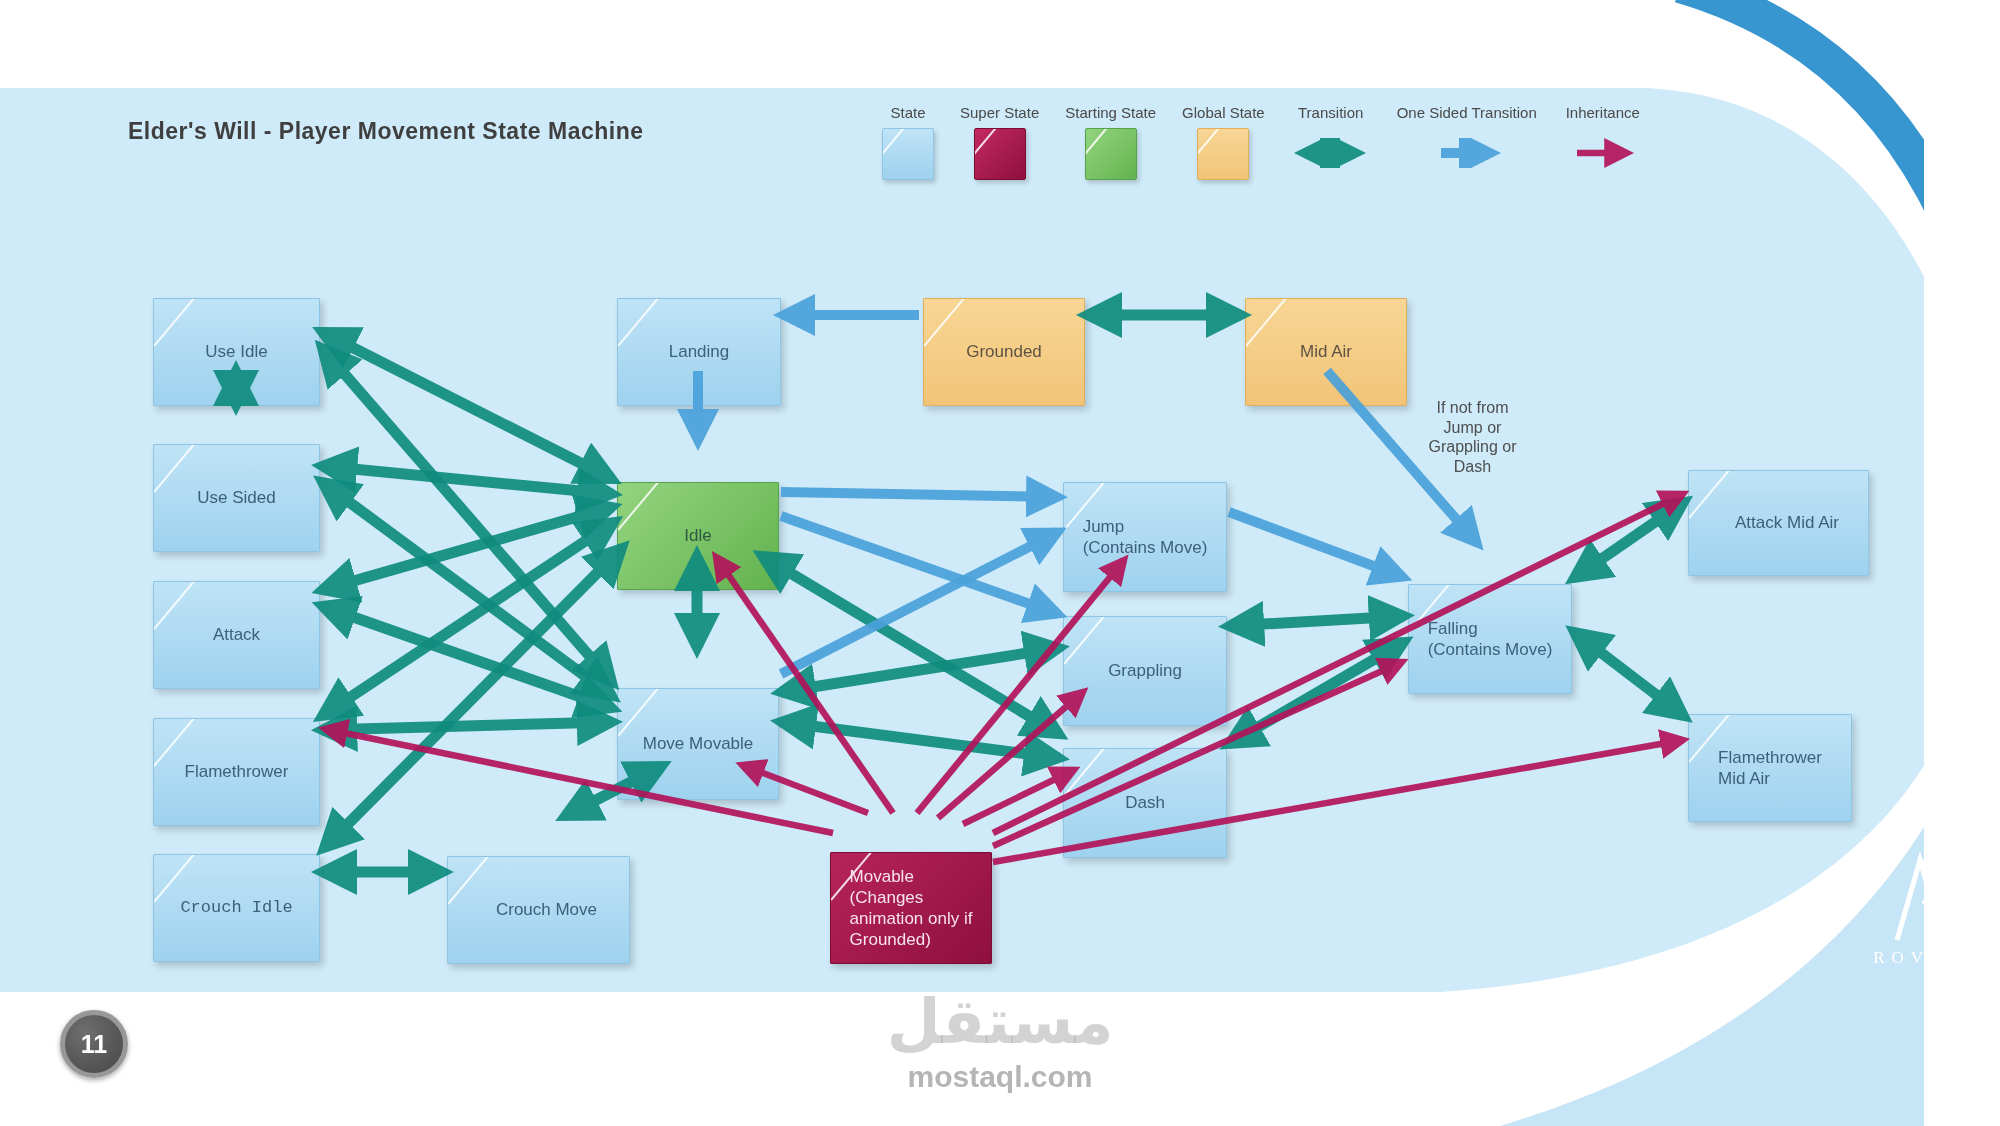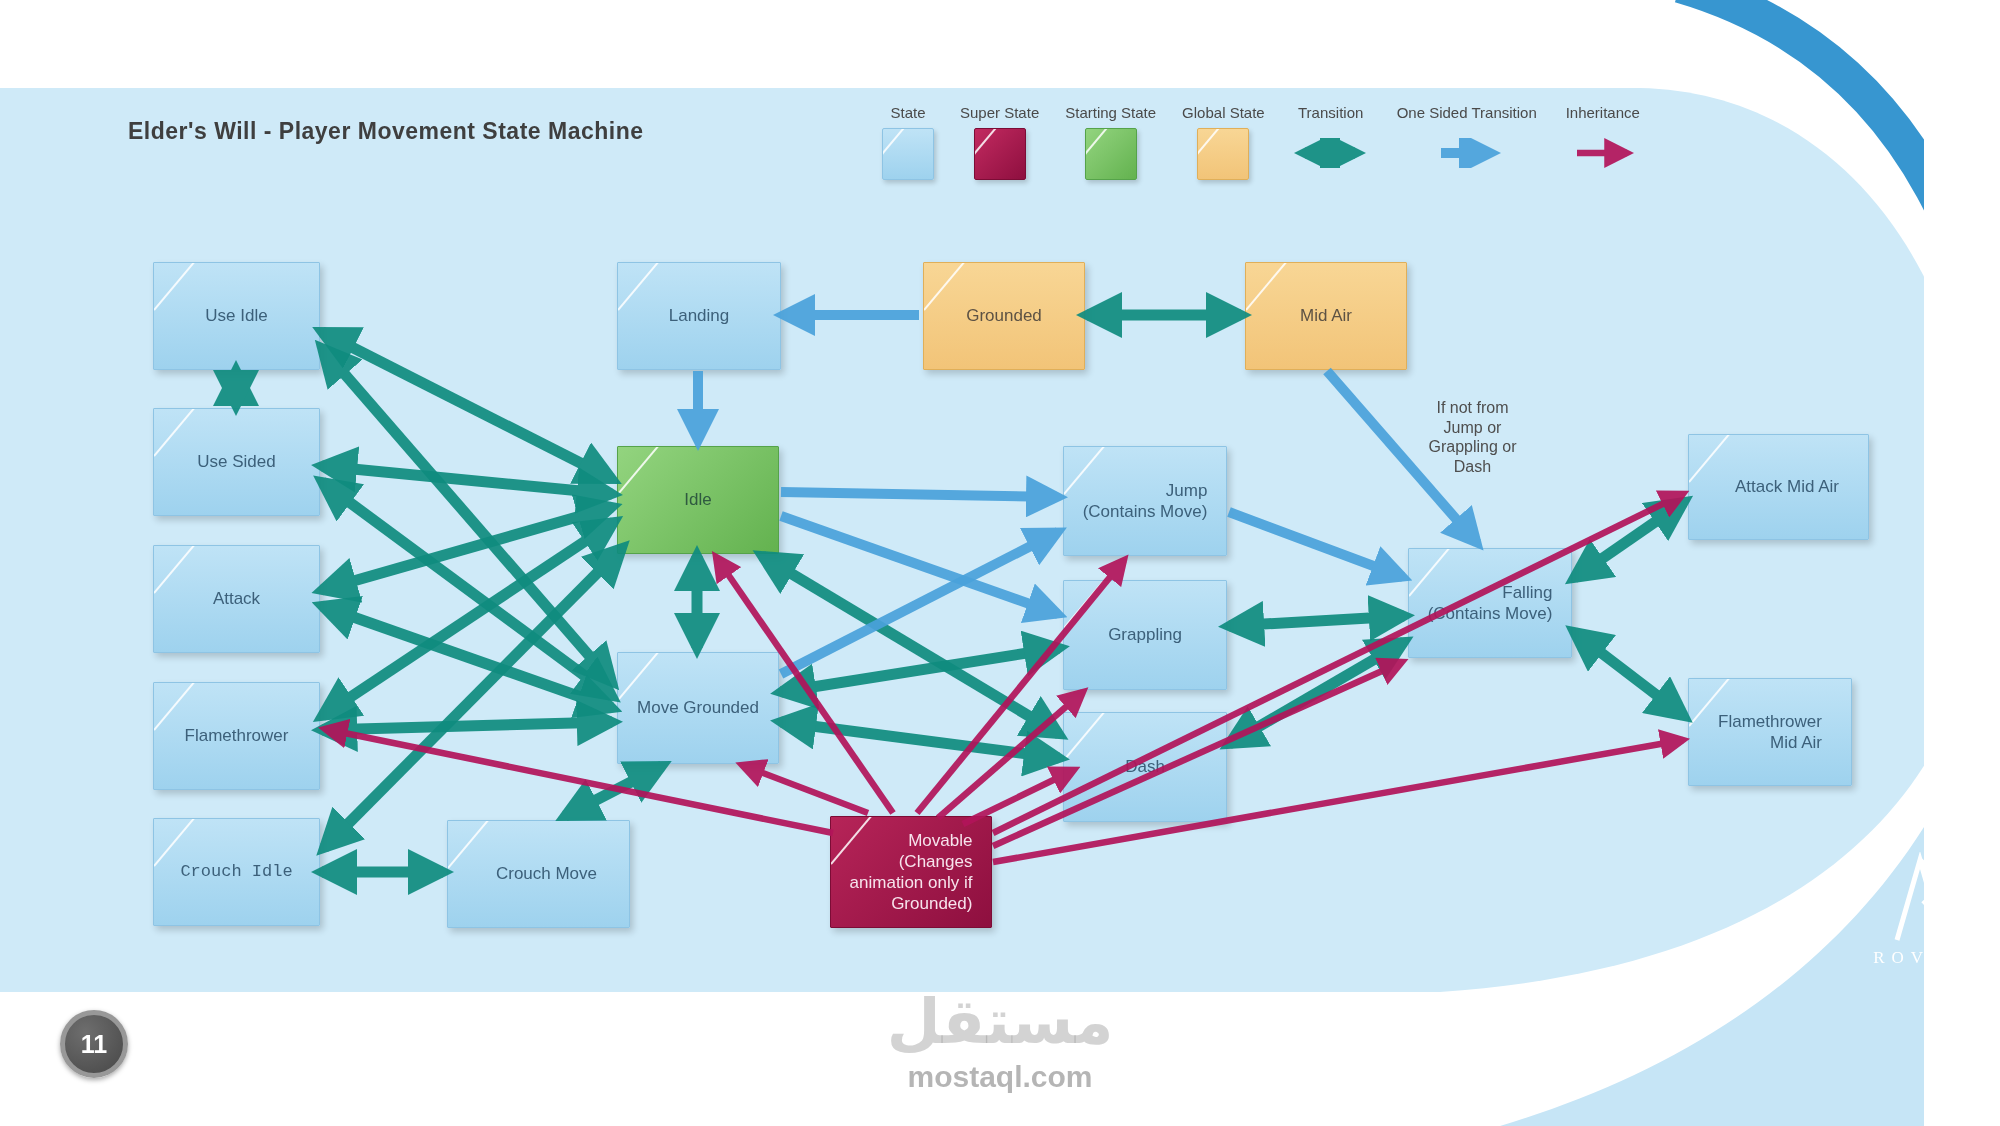--- a/index.html
+++ b/index.html
@@ -22,22 +22,22 @@
   .swatch.state{background:linear-gradient(180deg,#bfe3f6,#9ed2ee);border:1px solid #8ec4e4;}
   .swatch.super{background:linear-gradient(135deg,#c22a60,#8e0f3f);border:1px solid #7c0c36;}
   .swatch.starting{background:linear-gradient(135deg,#93d47f,#63b24f);border:1px solid #55a34a;}
   .swatch.global{background:linear-gradient(180deg,#f8d695,#f2c478);border:1px solid #e0af59;}
   .legend-arrow{height:50px;display:flex;align-items:center;}
   .decor{position:absolute;left:-6px;top:30px;width:58px;height:2px;
          background:rgba(255,255,255,.85);transform:rotate(-50deg);transform-origin:left center;}
 
   
   .node{position:absolute;display:flex;align-items:center;justify-content:center;
-        text-align:right;border-radius:1px;box-shadow:3px 4px 7px rgba(0,0,0,.18);
-        overflow:hidden;}
+        text-align:left;border-radius:1px;box-shadow:3px 4px 7px rgba(0,0,0,.18);
+        overflow:hidden;margin-top:36px;}
   .node .label{white-space:pre-line;font-size:17px;line-height:1.25;padding:4px 6px;position:relative;}
   .node.state{background:linear-gradient(180deg,#bfe3f6,#9ed2ee);border:1px solid #8ec4e4;color:#3c607a;}
   .node.starting{background:linear-gradient(135deg,#93d47f,#63b24f);border:1px solid #55a34a;color:#2f5a40;}
   .node.global{background:linear-gradient(180deg,#f8d695,#f2c478);border:1px solid #e0af59;color:#5d5244;}
   .node.super{background:linear-gradient(135deg,#b62458,#8e0f3f);border:1px solid #7c0c36;color:#f7e3ec;}
   .node .decor{left:0;top:46px;width:70px;}
 
   
   #edges-svg{position:absolute;left:0;top:0;width:2000px;height:1126px;pointer-events:none;}
   .edge{fill:none;opacity:.92;stroke-linecap:butt;}
@@ -160,21 +160,21 @@
       <div class="node state" style="left: 617px; top: 262px; width: 162px; height: 106px;">
         <span class="decor"></span>
         <span class="label">Landing</span>
       </div>
       <div class="node starting" style="left: 617px; top: 446px; width: 160px; height: 106px;">
         <span class="decor"></span>
         <span class="label">Idle</span>
       </div>
       <div class="node state" style="left: 617px; top: 652px; width: 160px; height: 110px;">
         <span class="decor"></span>
-        <span class="label">Move Grounded</span>
+        <span class="label">Move Movable</span>
       </div>
       <div class="node global" style="left: 923px; top: 262px; width: 160px; height: 106px;">
         <span class="decor"></span>
         <span class="label">Grounded</span>
       </div>
       <div class="node global" style="left: 1245px; top: 262px; width: 160px; height: 106px;">
         <span class="decor"></span>
         <span class="label">Mid Air</span>
       </div>
       <div class="node state" style="left: 1063px; top: 446px; width: 162px; height: 108px;">

